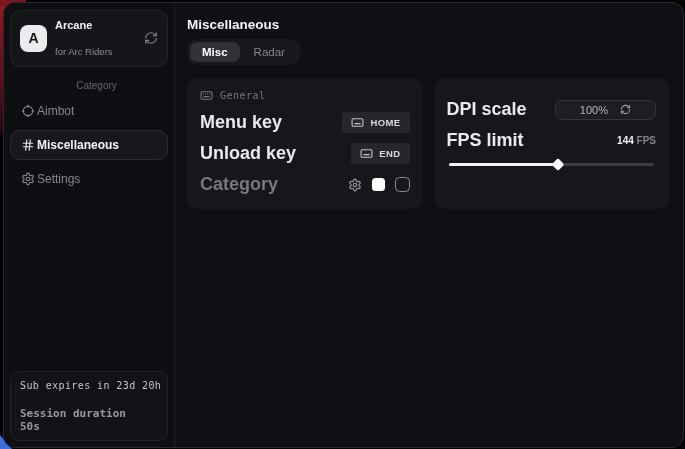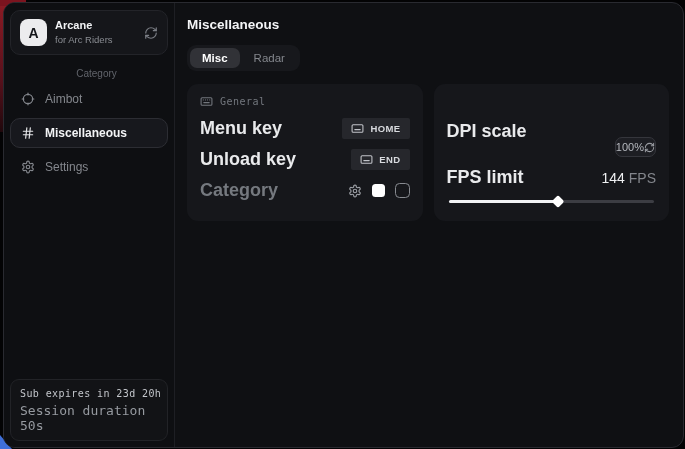--- a/index.html
+++ b/index.html
@@ -46,52 +46,52 @@
   }
   .brand-logo {
     width: 27px; height: 27px; flex: 0 0 27px;
     background: #ececee; color: #141519;
     border-radius: 8px;
     display: flex; align-items: center; justify-content: center;
     font-size: 14px; font-weight: 700;
   }
   .brand-text { flex: 1; line-height: 1.25; }
   .brand-title { font-size: 11px; font-weight: 700; color: #f2f3f5; }
-  .brand-subtitle { font-size: 9.5px; color: #8a8d93; margin-top: 1px; }
+  .brand-subtitle { font-size: 9.5px; color: #8a8d93; margin-top: 13px; }
   .brand-refresh { color: #7c7f86; display: flex; }
   .category-label { margin: 13px 0 5px 15px; font-size: 10px; color: #61646b; text-align: center; }
   .nav { padding: 0 6px; }
   .nav-item {
-    display: flex; align-items: center; gap: 10px;
+    display: flex; align-items: center; gap: 2px;
     padding: 7px 10px; margin-bottom: 4px;
     border: 1px solid transparent; border-radius: 10px;
     color: #84878d; font-size: 12px; cursor: pointer;
   }
   .nav-item .nav-icon { display: flex; color: #84878d; }
   .nav-item.active {
     background: #17181d; border-color: #2c2d33;
     color: #f3f4f6; font-weight: 600;
   }
   .nav-item.active .nav-icon { color: #e7e8ea; }
   .sidebar-spacer { flex: 1; }
   .status-card {
     margin: 6px;
     background: #121316;
     border: 1px solid #222327;
     border-radius: 9px;
     padding: 8px 19px 7px 9px;
     font-family: "DejaVu Sans Mono", monospace;
   }
   .status-line1 { font-size: 10px; color: #c3c6cb; letter-spacing: 0.4px; white-space: nowrap; }
-  .status-line2 { font-size: 13px; color: #969aa0; font-weight: 400; margin-top: 4px; }
+  .status-line2 { font-size: 11px; color: #969aa0; font-weight: 700; margin-top: 16px; }
   
   .main { flex: 1; padding: 14px 14px 0 12px; }
   .page-title { font-size: 13.5px; font-weight: 700; color: #f4f5f7; }
   .tabs {
-    margin-top: 13px;
+    margin-top: 7px;
     display: inline-flex; align-items: center;
     background: #17181c; border-radius: 9px; padding: 3px; gap: 2px;
   }
   .tab {
     padding: 4px 12px; border-radius: 7px;
     font-size: 11.5px; color: #83868c; cursor: pointer;
   }
   .tab.active { background: #313237; color: #ffffff; font-weight: 600; }
   .panels { display: flex; gap: 11px; margin-top: 13px; }
   .panel {
@@ -126,28 +126,28 @@
   .color-swatch {
     width: 13px; height: 13px; background: #ffffff;
     border-radius: 3.5px; cursor: pointer;
   }
   .checkbox {
     width: 15px; height: 15px;
     border: 1.5px solid #888b91; border-radius: 4.5px;
     background: transparent; cursor: pointer;
   }
   .select {
-    display: inline-flex; align-items: center; gap: 0;
+    display: inline-flex; align-items: center; gap: 12px;
     background: #1d1e23;
     border: 1px solid #35363c; border-radius: 7px;
-    padding: 3px 0;
-    color: #b5b8be; font-size: 11px; cursor: pointer; margin-top: 32px;
+    padding: 3px 24px;
+    color: #b5b8be; font-size: 11px; cursor: pointer;
   }
   .select .sel-icon { display: flex; color: #9a9da3; }
-  .fps-value { font-size: 14px; font-weight: 400; color: #f0f1f3; }
+  .fps-value { font-size: 10px; font-weight: 700; color: #f0f1f3; }
   .fps-unit { color: #83868c; }
   .slider { position: relative; height: 12px; margin-top: 7px; cursor: pointer; }
   .slider-track {
     position: absolute; left: 2px; right: 2px; top: 5px; height: 3px;
     background: #3c3d43; border-radius: 2px;
   }
   .slider-fill {
     position: absolute; left: 2px; top: 5px; height: 3px;
     background: #f2f3f5; border-radius: 2px;
   }

